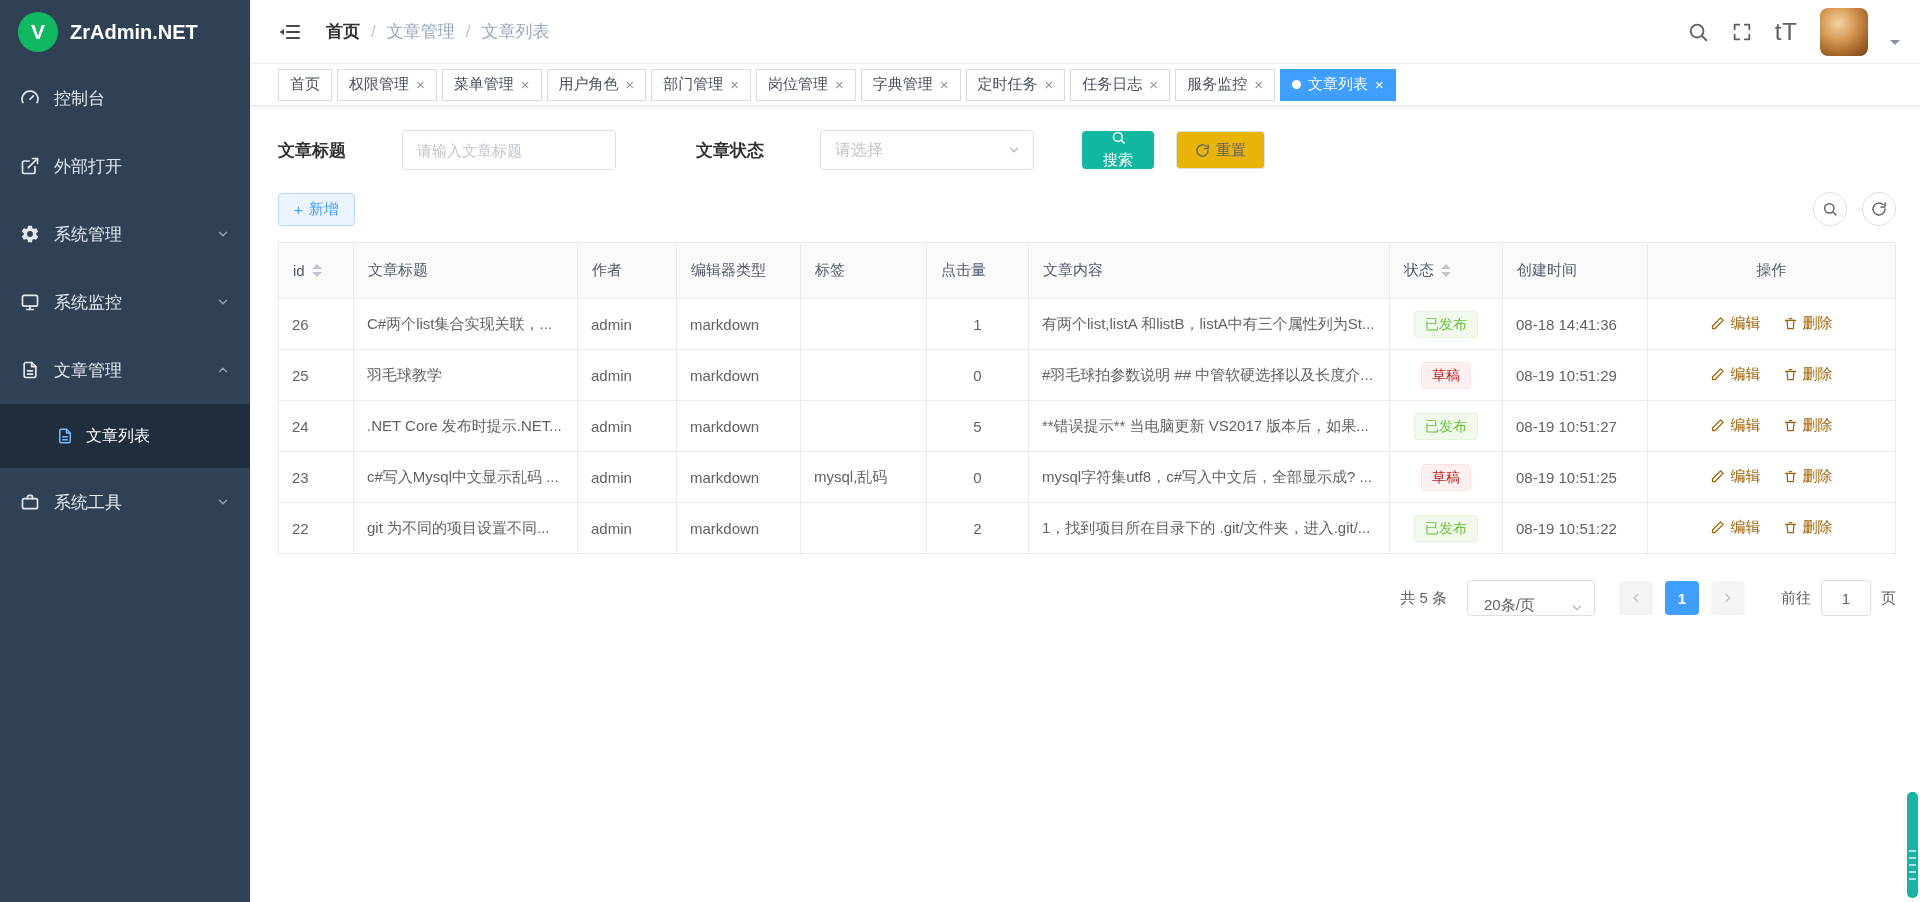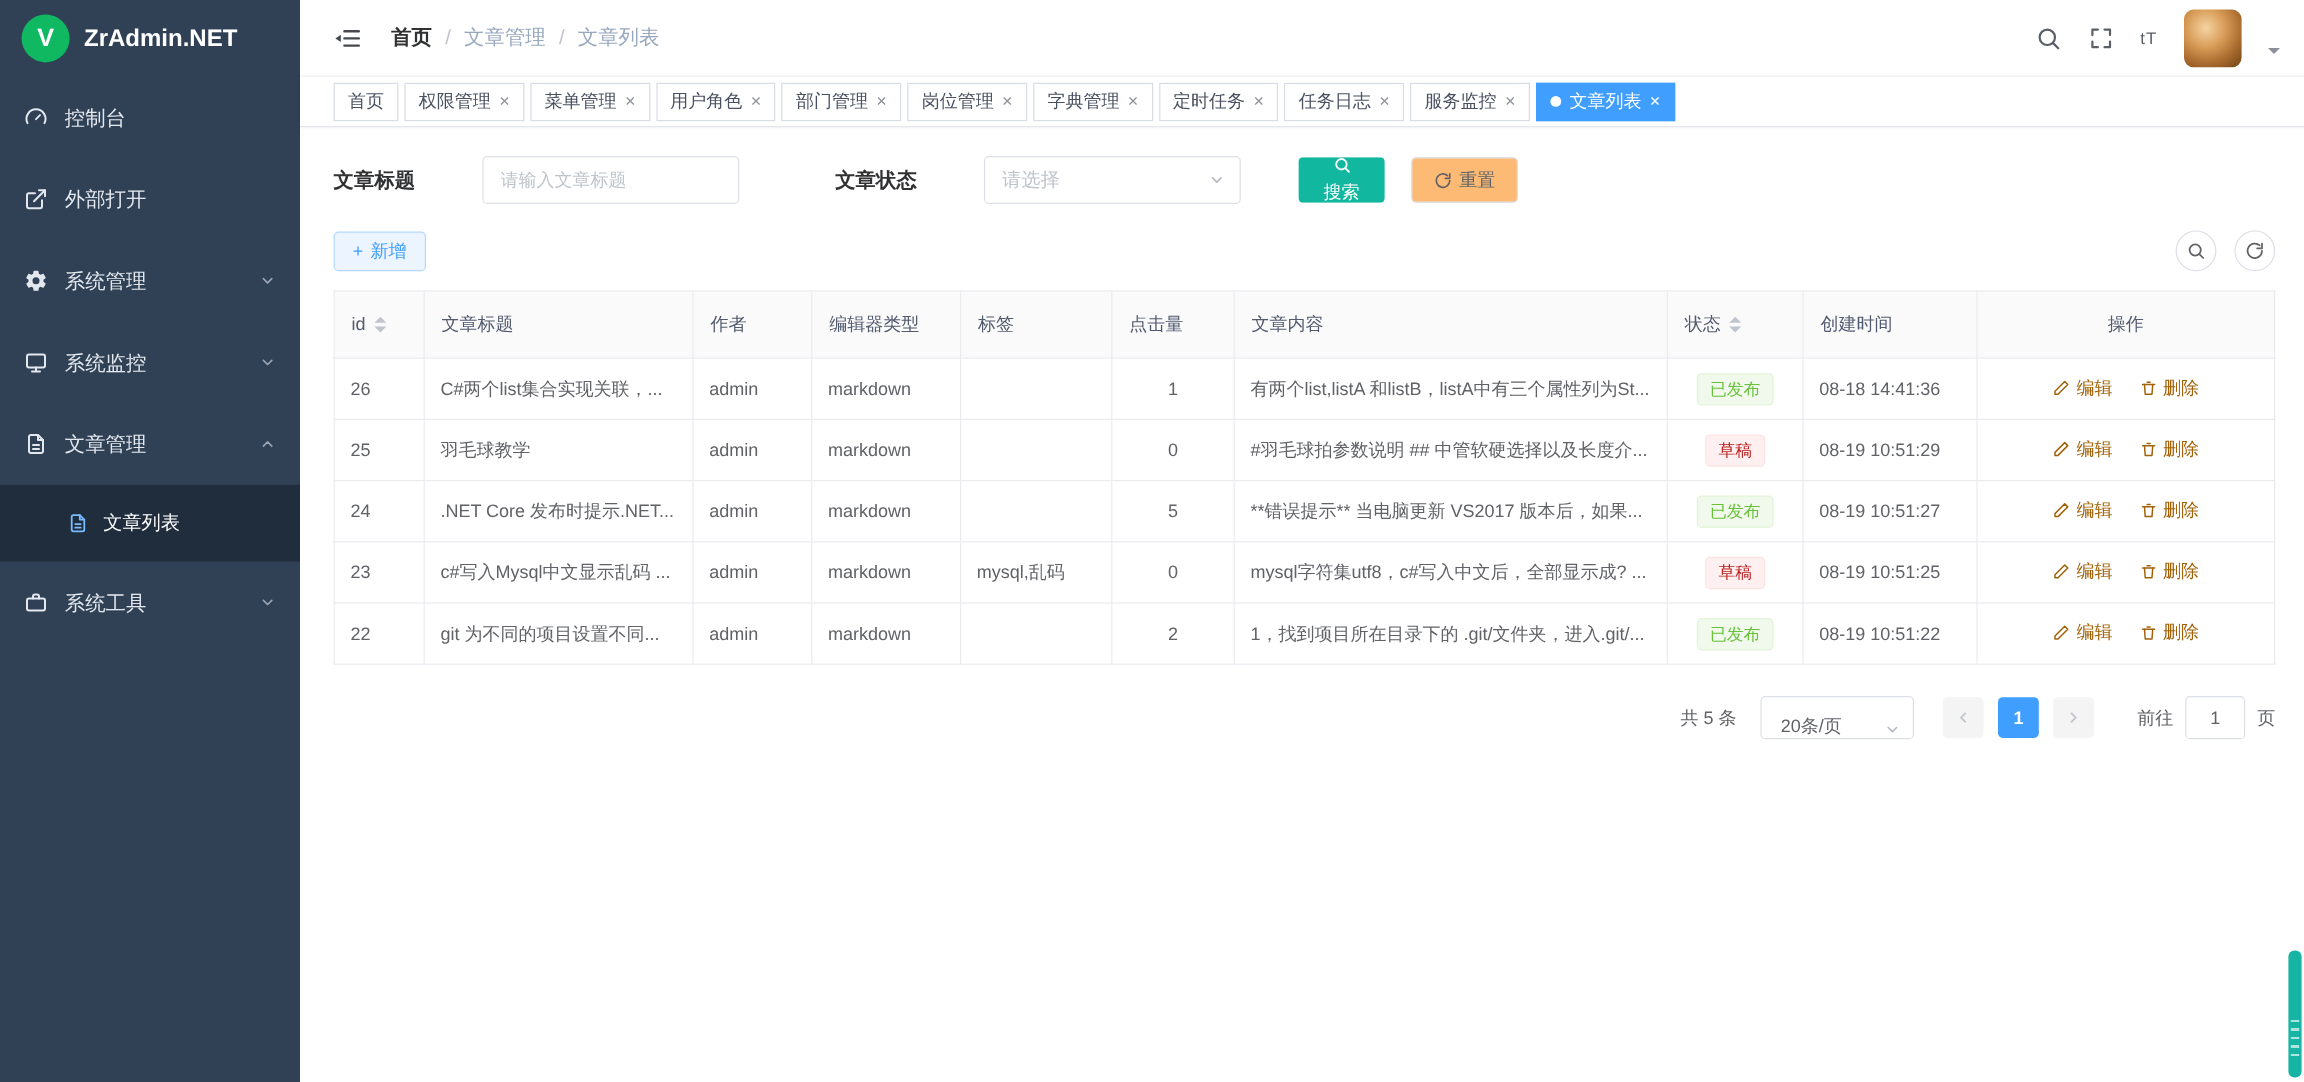--- a/index.html
+++ b/index.html
@@ -26,21 +26,21 @@
   .main { flex: 1; display: flex; flex-direction: column; background: #fff; }
 
   .topbar { height: 64px; display: flex; align-items: center; padding: 0 24px 0 28px; border-bottom: 1px solid #eceef2; background: #fff; }
   .hamburger { width: 24px; height: 24px; color: #45494e; cursor: pointer; }
   .breadcrumb { display: flex; align-items: center; gap: 11px; margin-left: 24px; font-size: 17px; }
   .crumb-first { color: #303133; font-weight: 600; }
   .crumb { color: #97a8be; }
   .crumb-sep { color: #c0c4cc; }
   .topbar-right { margin-left: auto; display: flex; align-items: center; gap: 22px; }
   .top-icon { width: 22px; height: 22px; color: #5a6066; cursor: pointer; }
-  .tt-icon { font-size: 14px; color: #5a6066; cursor: pointer; letter-spacing: 1px; }
+  .tt-icon { font-size: 24px; color: #5a6066; cursor: pointer; letter-spacing: 1px; }
   .avatar { width: 48px; height: 48px; border-radius: 8px; cursor: pointer;
     background: radial-gradient(circle at 38% 32%, #f4d3a3 0%, #d79a55 38%, #a96a2e 68%, #6f4418 100%); }
   .user-caret { width: 0; height: 0; border: 5px solid transparent; border-top-color: #8a9099; margin-top: 26px; cursor: pointer; }
 
   .tabbar { height: 42px; display: flex; align-items: center; gap: 5px; padding-left: 28px; background: #fff; border-bottom: 1px solid #e4e7ed; box-shadow: 0 1px 3px rgba(0,0,0,0.07); }
   .tab { height: 32px; display: inline-flex; align-items: center; gap: 7px; padding: 0 11px; border: 1px solid #d8dce5; background: #fff; color: #495060; font-size: 15px; cursor: pointer; }
   .tab .dot { width: 9px; height: 9px; border-radius: 50%; background: #fff; display: none; }
   .tab.active { background: #409eff; border-color: #409eff; color: #fff; }
   .tab.active .dot { display: inline-block; }
   .tab .close { font-size: 15px; color: #909399; line-height: 1; cursor: pointer; }
@@ -51,21 +51,21 @@
   
   .filter-row { display: flex; align-items: center; }
   .filter-label { font-size: 17px; font-weight: 700; color: #303133; margin-right: 56px; }
   .filter-label2 { margin-left: 80px; }
   .text-input { width: 214px; height: 40px; border: 1px solid #dcdfe6; border-radius: 4px; padding: 0 14px; font-size: 15px; color: #606266; outline: none; font-family: inherit; }
   .text-input::placeholder { color: #bfc4cc; }
   .select-box { width: 214px; height: 40px; border: 1px solid #dcdfe6; border-radius: 4px; padding: 0 12px 0 14px; font-size: 16px; display: flex; align-items: center; justify-content: space-between; color: #bfc4cc; cursor: pointer; background: #fff; }
   .select-box .chev-s { width: 14px; height: 14px; color: #b6bac2; }
   .btn { display: inline-flex; align-items: center; justify-content: center; gap: 6px; border-radius: 4px; font-size: 15px; cursor: pointer; border: 1px solid transparent; font-family: inherit; }
   .btn-search { height: 38px; padding: 0 20px; background: #12b7a0; color: #fff; margin-left: 48px; flex-direction: column; }
-  .btn-reset { height: 38px; padding: 0 18px; background: #fdba74; color: #606266; border-color: #dcdfe6; margin-left: 22px; }
+  .btn-reset { height: 38px; padding: 0 18px; background: #eab308; color: #606266; border-color: #dcdfe6; margin-left: 22px; }
 
   
   .toolbar-row { display: flex; align-items: center; justify-content: space-between; margin: 22px 0 16px; }
   .btn-add { height: 33px; padding: 0 15px; background: #ecf5ff; color: #409eff; border-color: #b3d8ff; }
   .circle-btns { display: flex; align-items: center; gap: 15px; }
   .circle-btn { width: 34px; height: 34px; border-radius: 50%; border: 1px solid #dcdfe6; background: #fff; color: #606266; display: flex; align-items: center; justify-content: center; cursor: pointer; }
   .circle-btn .ic { width: 16px; height: 16px; }
 
   
   table { width: 100%; table-layout: fixed; border-collapse: collapse; }

